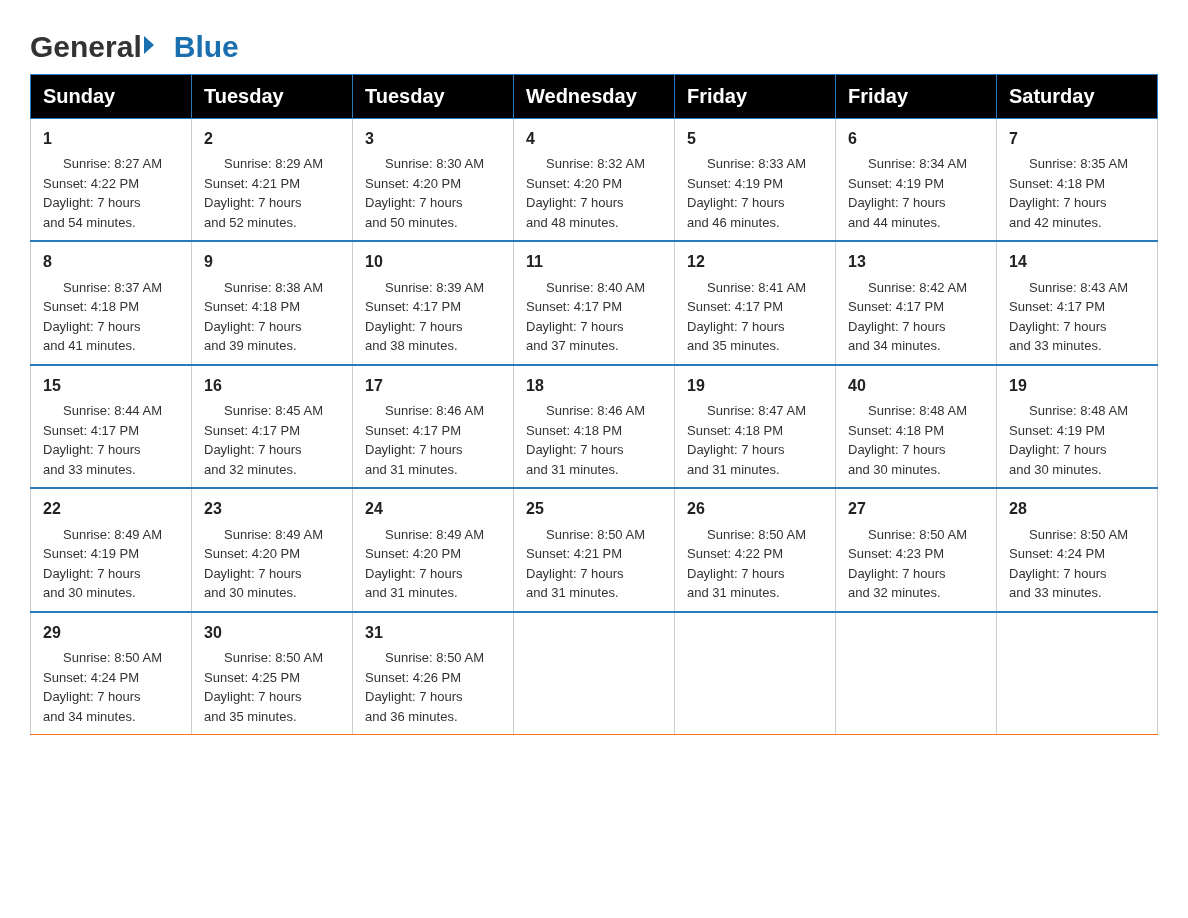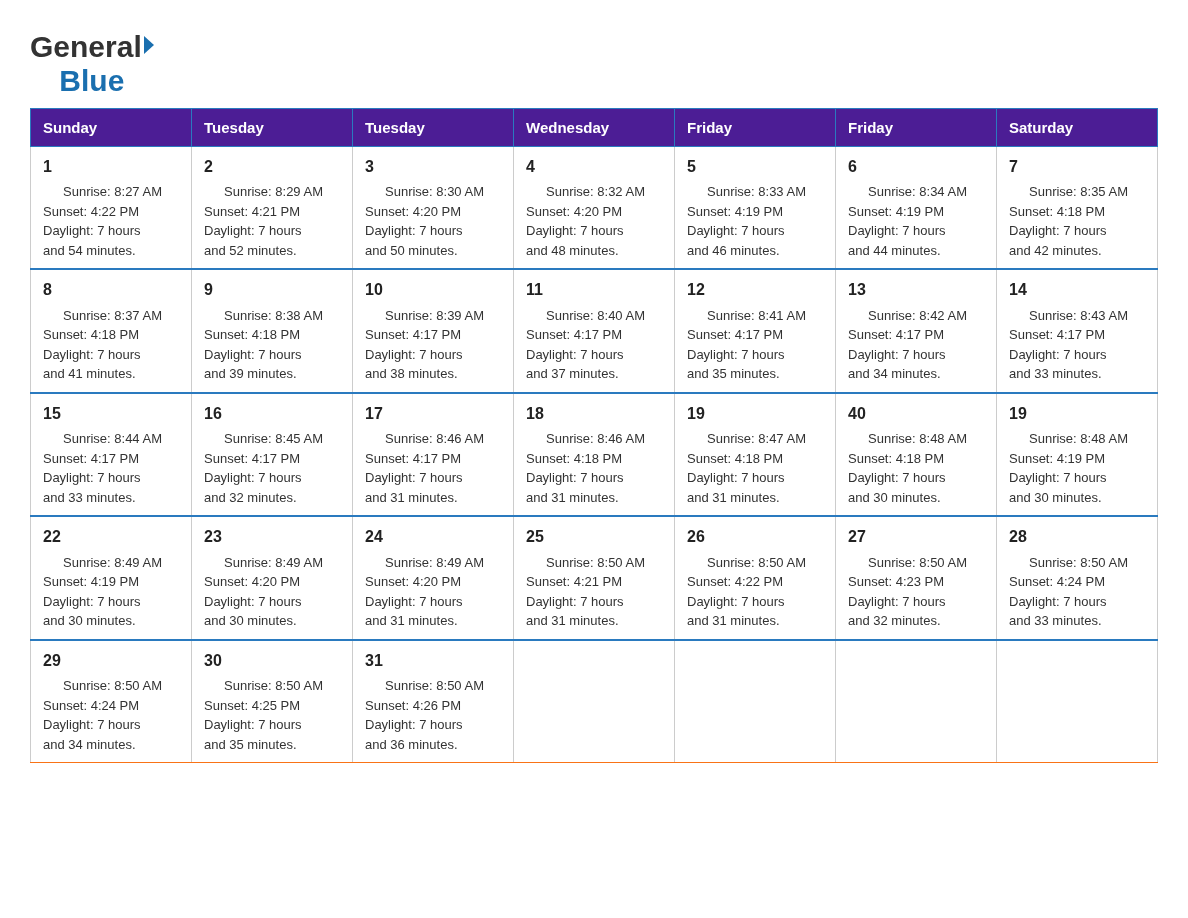--- a/index.html
+++ b/index.html
@@ -11,23 +11,23 @@
       padding: 20px 30px;
     }
     .header {
       display: flex;
       align-items: flex-start;
       justify-content: space-between;
       margin-bottom: 10px;
     }
     .logo {
       display: flex;
-      flex-direction: column;
-      align-items: center;
+      align-items: flex-end;
       margin-top: 10px;
+      gap: 12px;
     }
     .title-section {
       text-align: right;
     }
     .month-title {
       font-size: 52px;
       font-weight: bold;
       color: #222;
       line-height: 1.1;
     }
@@ -35,25 +35,25 @@
       font-size: 22px;
       color: #444;
       margin-top: 4px;
     }
     .calendar {
       width: 100%;
       border-collapse: collapse;
       margin-top: 10px;
     }
     .calendar th {
-      background-color: #4c1d95;
+      background-color: #000000;
       color: #fff;
       padding: 10px 12px;
       text-align: left;
-      font-size: 15px;
+      font-size: 20px;
       font-weight: bold;
       border: 1px solid #2a7abf;
     }
     .calendar td {
       vertical-align: top;
       padding: 8px 12px;
       border: 1px solid #ccc;
       width: calc(100% / 7);
       min-height: 110px;
       font-size: 13.5px;
@@ -100,21 +100,21 @@
       top: -2px;
     }
     .logo-row1 {
       display: flex;
       align-items: center;
     }
     .logo-row2 {
       color: #1a6faf;
       font-size: 30px;
       font-weight: bold;
-      margin-left: 0;
+      margin-left: 8px;
     }
     .row-border-top td {
       border-top: 2px solid #2a7abf !important;
     }
   </style>
 </head>
 <body>
 
 <div class="header">
   <div class="logo">

